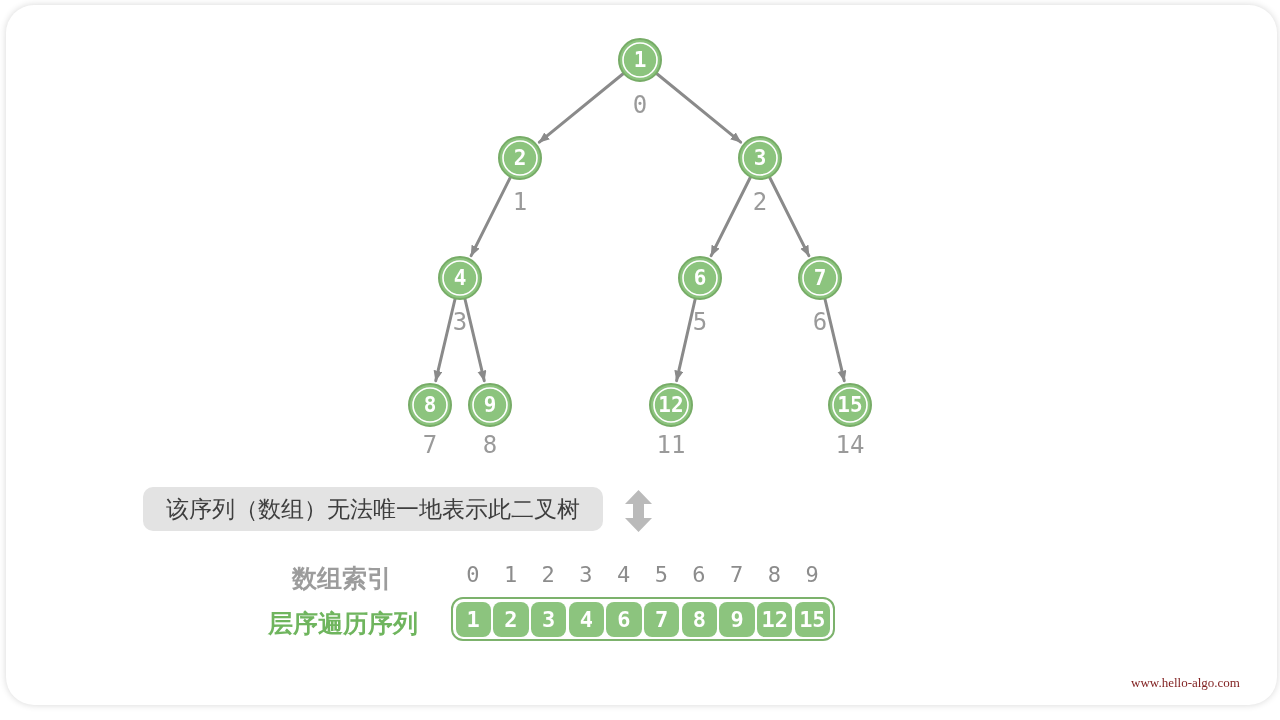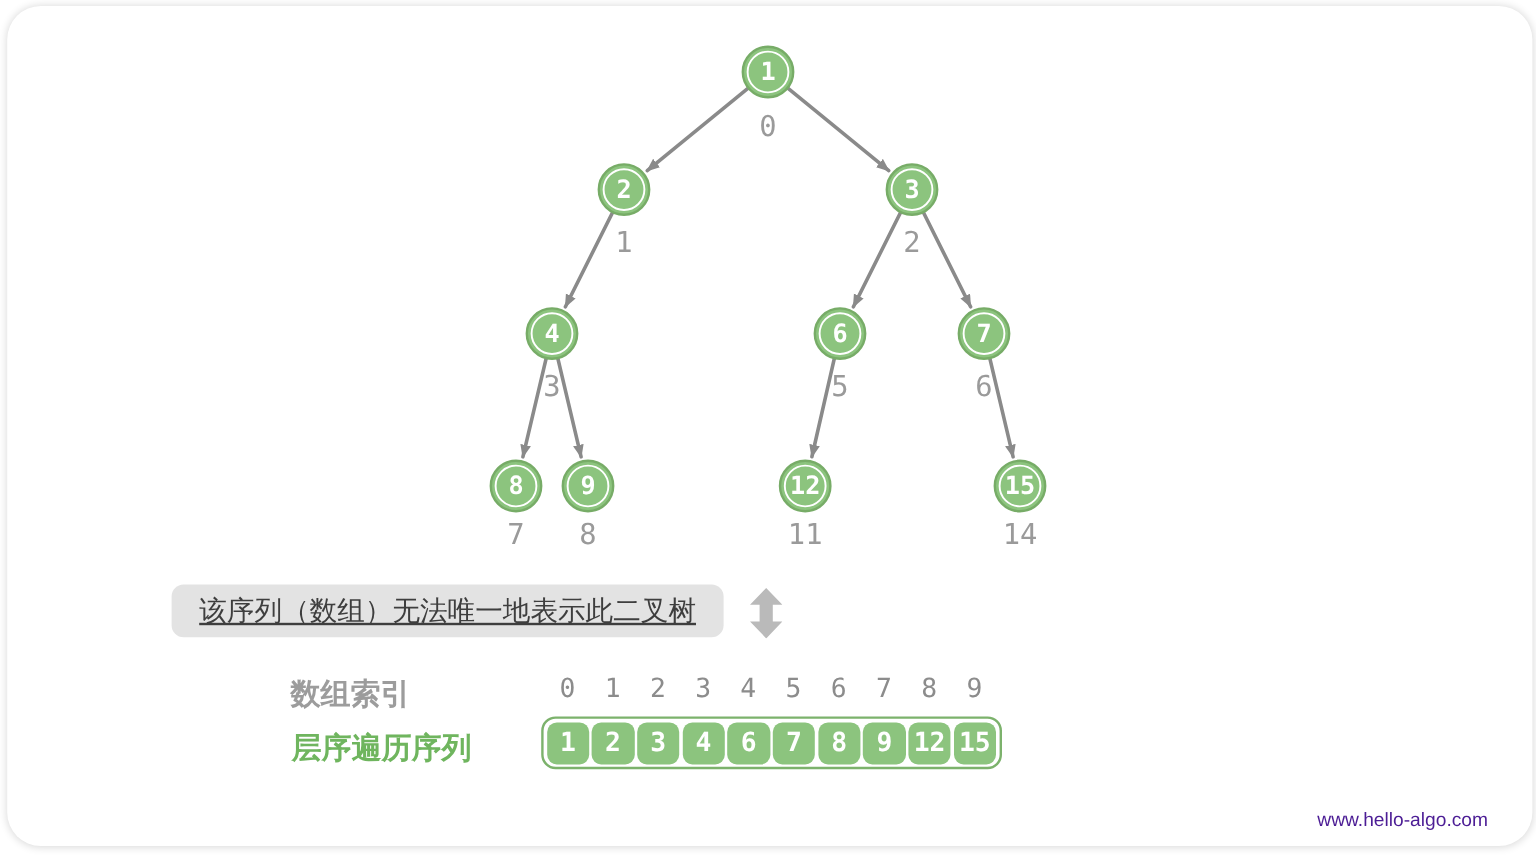--- a/index.html
+++ b/index.html
@@ -4,35 +4,35 @@
 <style>
   html,body{margin:0;padding:0;width:1280px;height:720px;background:#ffffff;overflow:hidden;
             font-family:"Liberation Sans",sans-serif;}
   .card{position:absolute;left:6px;top:5px;width:1271px;height:700px;background:#ffffff;
         border-radius:28px;box-shadow:0 0 7px rgba(0,0,0,0.16);}
   #tree-svg{position:absolute;left:0;top:0;width:1280px;height:470px;}
   .node-value{font-family:"DejaVu Sans Mono",monospace;font-weight:bold;font-size:21px;}
   .node-index{font-family:"DejaVu Sans Mono",monospace;font-size:24px;}
   .caption{position:absolute;left:143px;top:487px;width:460px;height:44px;background:#E3E3E3;
            border-radius:10px;display:flex;align-items:center;justify-content:center;
-           font-size:23px;color:#3E3E3E;text-decoration:underline;}
+           font-size:23px;color:#3E3E3E;}
   .updown{position:absolute;left:625px;top:490px;width:27px;height:42px;}
-  .row-label{position:absolute;width:200px;text-align:left;font-weight:bold;font-size:25px;}
+  .row-label{position:absolute;width:200px;text-align:center;font-weight:bold;font-size:25px;}
   .index-label{left:242px;top:562px;color:#9C9C9C;}
   .seq-label{left:243px;top:607px;color:#6FB55E;font-family:Liberation Mono, monospace;}
   .index-row{position:absolute;left:454px;top:561px;display:flex;}
   .index-slot{width:37.7px;text-align:center;font-family:"DejaVu Sans Mono",monospace;
               font-size:22px;line-height:28px;color:#8C8C8C;}
   .seq-box{position:absolute;left:451px;top:597px;border:2px solid #7CB26C;border-radius:12px;
            background:#ffffff;padding:2.5px;display:flex;gap:2.3px;}
   .seq-cell{width:35.4px;height:35.4px;background:#8CC47E;border-radius:8px;color:#ffffff;
             display:flex;align-items:center;justify-content:center;
             font-family:"DejaVu Sans Mono",monospace;font-weight:bold;font-size:22px;}
-  .watermark{position:absolute;right:40px;top:675px;font-family:Liberation Sans, sans-serif;
-             font-size:16px;color:#4c1d95;}
+  .watermark{position:absolute;right:40px;top:675px;font-family:Liberation Serif, serif;
+             font-size:13px;color:#7f1d1d;}
 </style>
 </head>
 <body>
 
 <div class="card"></div>
 
 <svg id="tree-svg" viewBox="0 0 1280 470">
   <g id="edges-layer">
       <line x1="625.2838895758538" y1="72.01815684638605" x2="539.363303189666" y2="142.1866357284394" stroke="#8A8A8A" stroke-width="3" stroke-linecap="round" marker-end="url(#arrowhead)"></line>
       <line x1="654.7161104241462" y1="72.01815684638605" x2="740.636696810334" y2="142.1866357284394" stroke="#8A8A8A" stroke-width="3" stroke-linecap="round" marker-end="url(#arrowhead)"></line>

